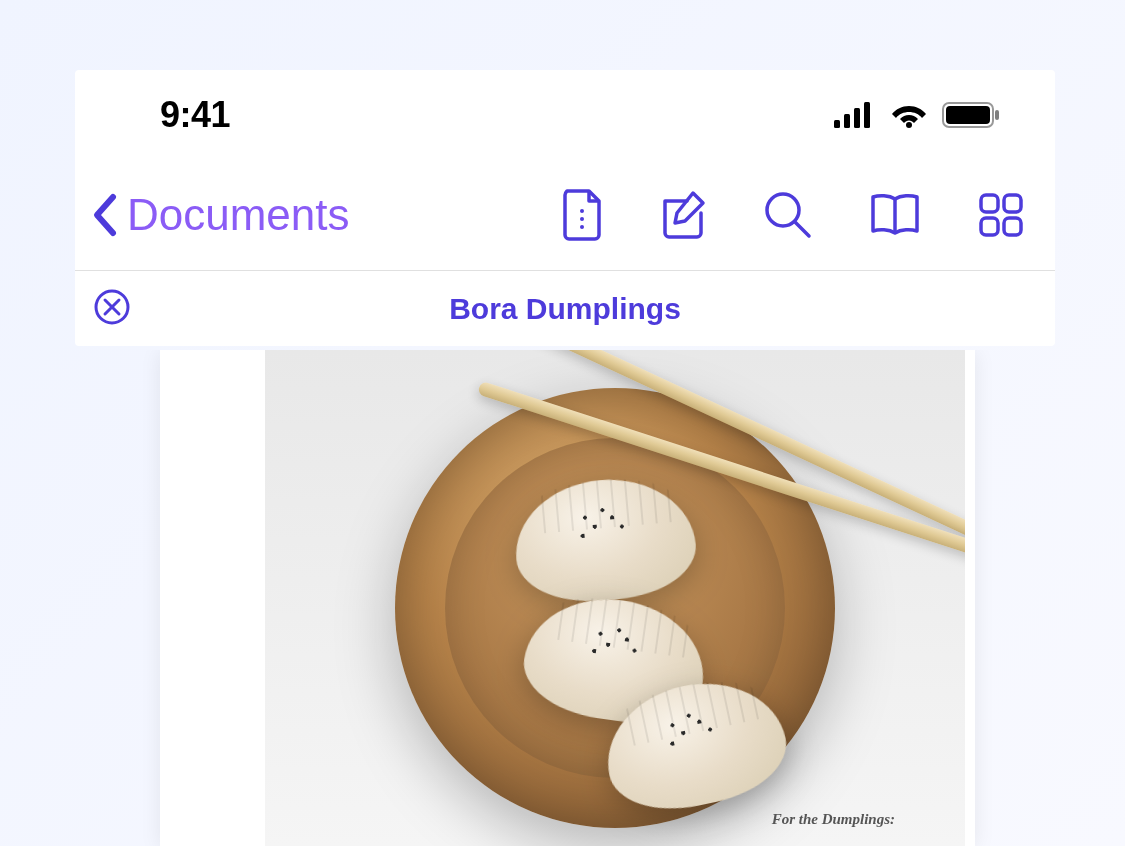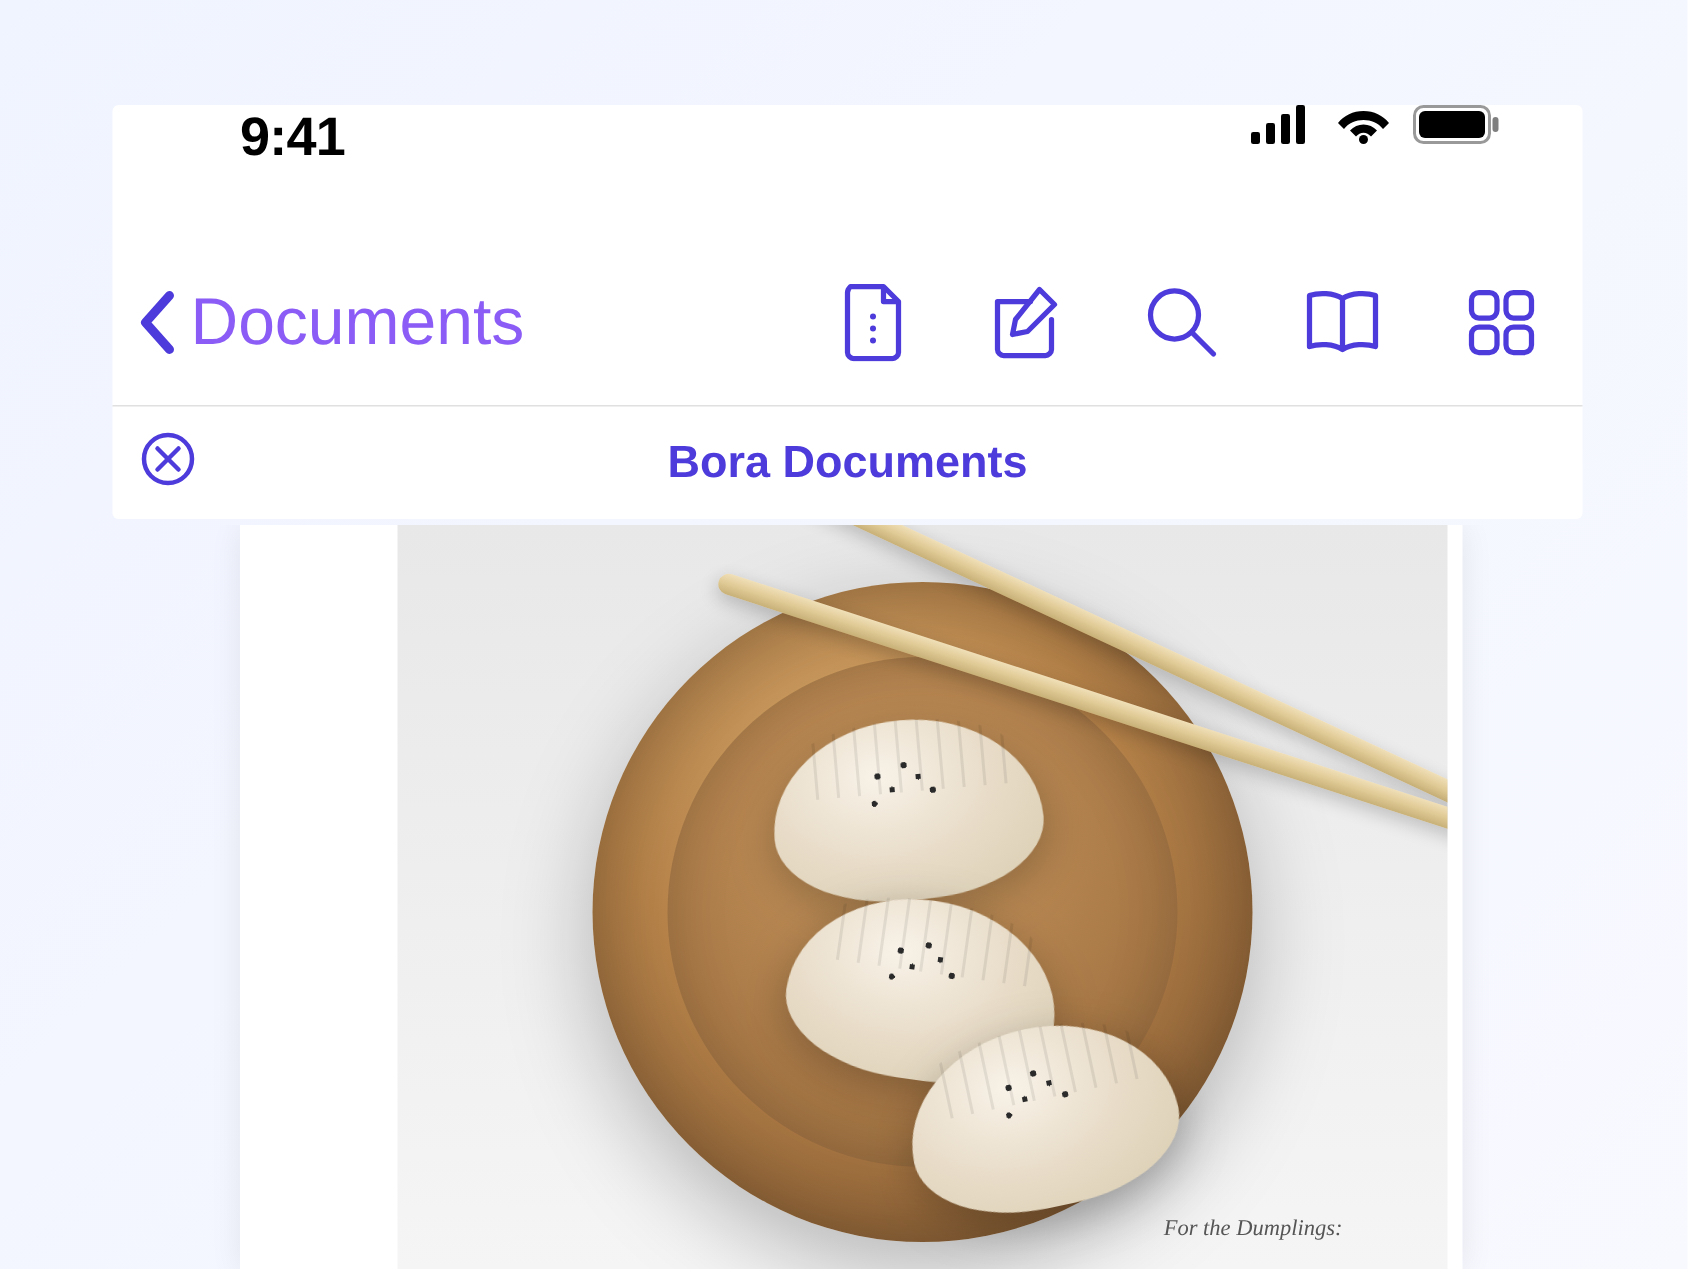--- a/index.html
+++ b/index.html
@@ -15,21 +15,21 @@
       position: absolute;
       left: 75px;
       top: 70px;
       width: 980px;
       background: #ffffff;
       border-radius: 4px;
     }
     .status-bar {
       height: 90px;
       display: flex;
-      align-items: flex-start;
+      align-items: center;
       justify-content: space-between;
       padding: 0 55px 0 85px;
     }
     .time {
       font-size: 36px;
       font-weight: 600;
       color: #000;
       letter-spacing: -0.5px;
     }
     .status-icons {
@@ -183,20 +183,21 @@
     .c1 { left: 200px; top: 120px; transform: rotate(18deg); }
     .c2 { left: 195px; top: 70px; transform: rotate(25deg); }
     .caption {
       position: absolute;
       right: 70px;
       bottom: 18px;
       font-size: 15px;
       font-style: italic;
       color: #555;
       font-family: Georgia, serif;
+      font-weight: bold;
     }
   </style>
 </head>
 <body>
 
 <div class="phone-frame">
 
   <div class="status-bar">
     <span class="time">9:41</span>
     <div class="status-icons">
@@ -256,21 +257,21 @@
   </div>
 
   <div class="title-bar">
     <div class="close-button">
       <svg width="38" height="38" viewBox="0 0 38 38">
         <circle cx="19" cy="19" r="16" stroke="#4D3BDB" stroke-width="3" fill="none"></circle>
         <line x1="12" y1="12" x2="26" y2="26" stroke="#4D3BDB" stroke-width="3" stroke-linecap="round"></line>
         <line x1="26" y1="12" x2="12" y2="26" stroke="#4D3BDB" stroke-width="3" stroke-linecap="round"></line>
       </svg>
     </div>
-    <div class="document-title">Bora Documents</div>
+    <div class="document-title">Bora Dumplings</div>
   </div>
 </div>
 
 <div class="content-area">
   <div class="page-bg">
     <div class="page-number">12</div>
   </div>
   <div class="photo">
     <div class="plate">
         <div class="plate-inner"></div>

